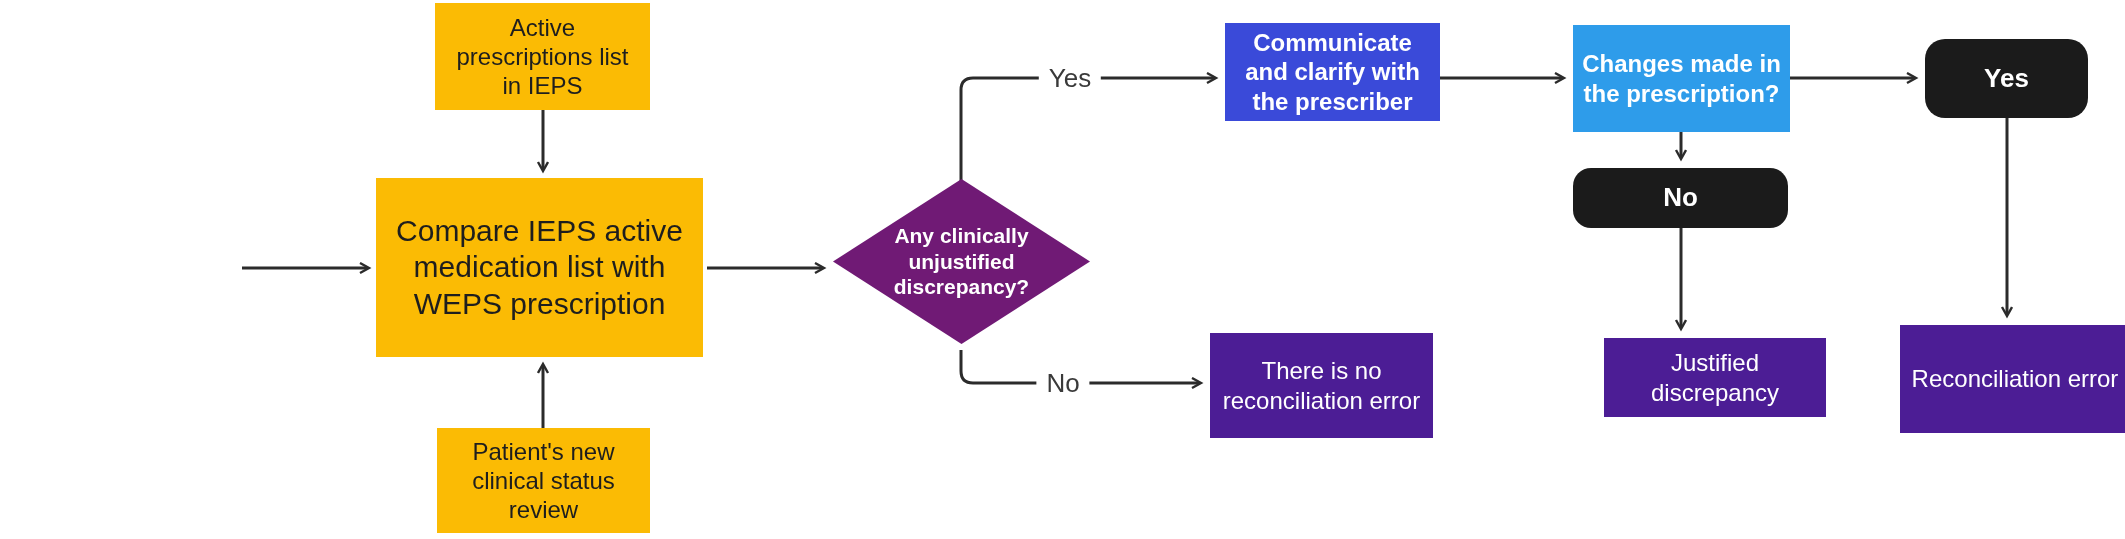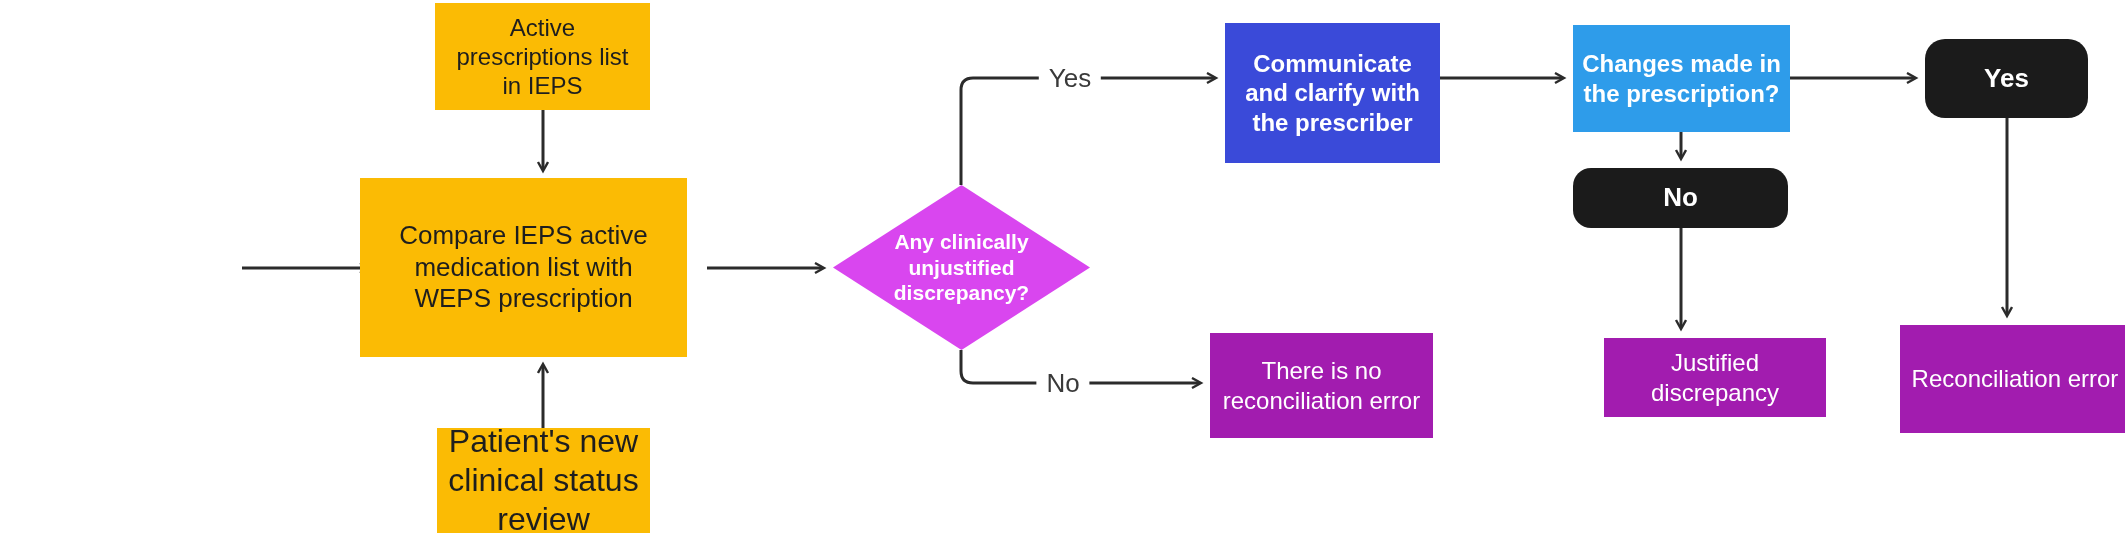--- a/index.html
+++ b/index.html
@@ -38,35 +38,35 @@
     font-size: 25px;
     font-weight: bold;
     padding: 10px 28px;
   }
   
   .yellow {
     background: #FBBB04;
     color: #1e1e1e;
   }
   .n-active  { left: 435px; top: 3px;   width: 215px; height: 107px; font-size: 24px; padding: 4px 10px; }
-  .n-compare { left: 360px; top: 178px; width: 327px; height: 179px; font-size: 26px; padding: 6px 18px; }
-  .n-review  { left: 437px; top: 428px; width: 213px; height: 105px; font-size: 32px; padding: 4px 7px; }
+  .n-compare { left: 376px; top: 178px; width: 327px; height: 179px; font-size: 30px; padding: 6px 18px; }
+  .n-review  { left: 437px; top: 428px; width: 213px; height: 105px; font-size: 24px; padding: 4px 7px; }
   
   .n-decision {
-    left: 833px; top: 185px; width: 257px; height: 165px;
-    background: #d946ef;
+    left: 833px; top: 179px; width: 257px; height: 165px;
+    background: #701a75;
     clip-path: polygon(50% 0%, 100% 50%, 50% 100%, 0% 50%);
     color: #ffffff;
     font-size: 21px;
     font-weight: bold;
     padding: 0 44px;
   }
   
   .n-comm {
-    left: 1225px; top: 23px; width: 215px; height: 140px;
+    left: 1225px; top: 23px; width: 215px; height: 98px;
     background: #3A4AD9;
     color: #ffffff; font-size: 24px; font-weight: bold;
     padding: 4px 8px;
   }
   .n-changes {
     left: 1573px; top: 25px; width: 217px; height: 107px;
     background: #2E9CEA;
     color: #ffffff; font-size: 24px; font-weight: bold;
     padding: 4px 8px;
   }
@@ -75,21 +75,21 @@
     background: #1b1b1b;
     color: #ffffff;
     font-size: 26px;
     font-weight: bold;
     border-radius: 20px;
   }
   .n-yes { left: 1925px; top: 39px;  width: 163px; height: 79px; }
   .n-no  { left: 1573px; top: 168px; width: 215px; height: 60px; border-radius: 18px; }
   
   .pink {
-    background: #a21caf;
+    background: #4c1d95;
     color: #ffffff;
     font-size: 24px;
   }
   .n-noerror   { left: 1210px; top: 333px; width: 223px; height: 105px; padding: 4px 4px; }
   .n-justified { left: 1604px; top: 338px; width: 222px; height: 79px;  padding: 4px 10px; }
   .n-reconerr  { left: 1900px; top: 325px; width: 230px; height: 108px; padding: 4px 10px; }
   
   .edge-label {
     position: absolute;
     background: #ffffff;

